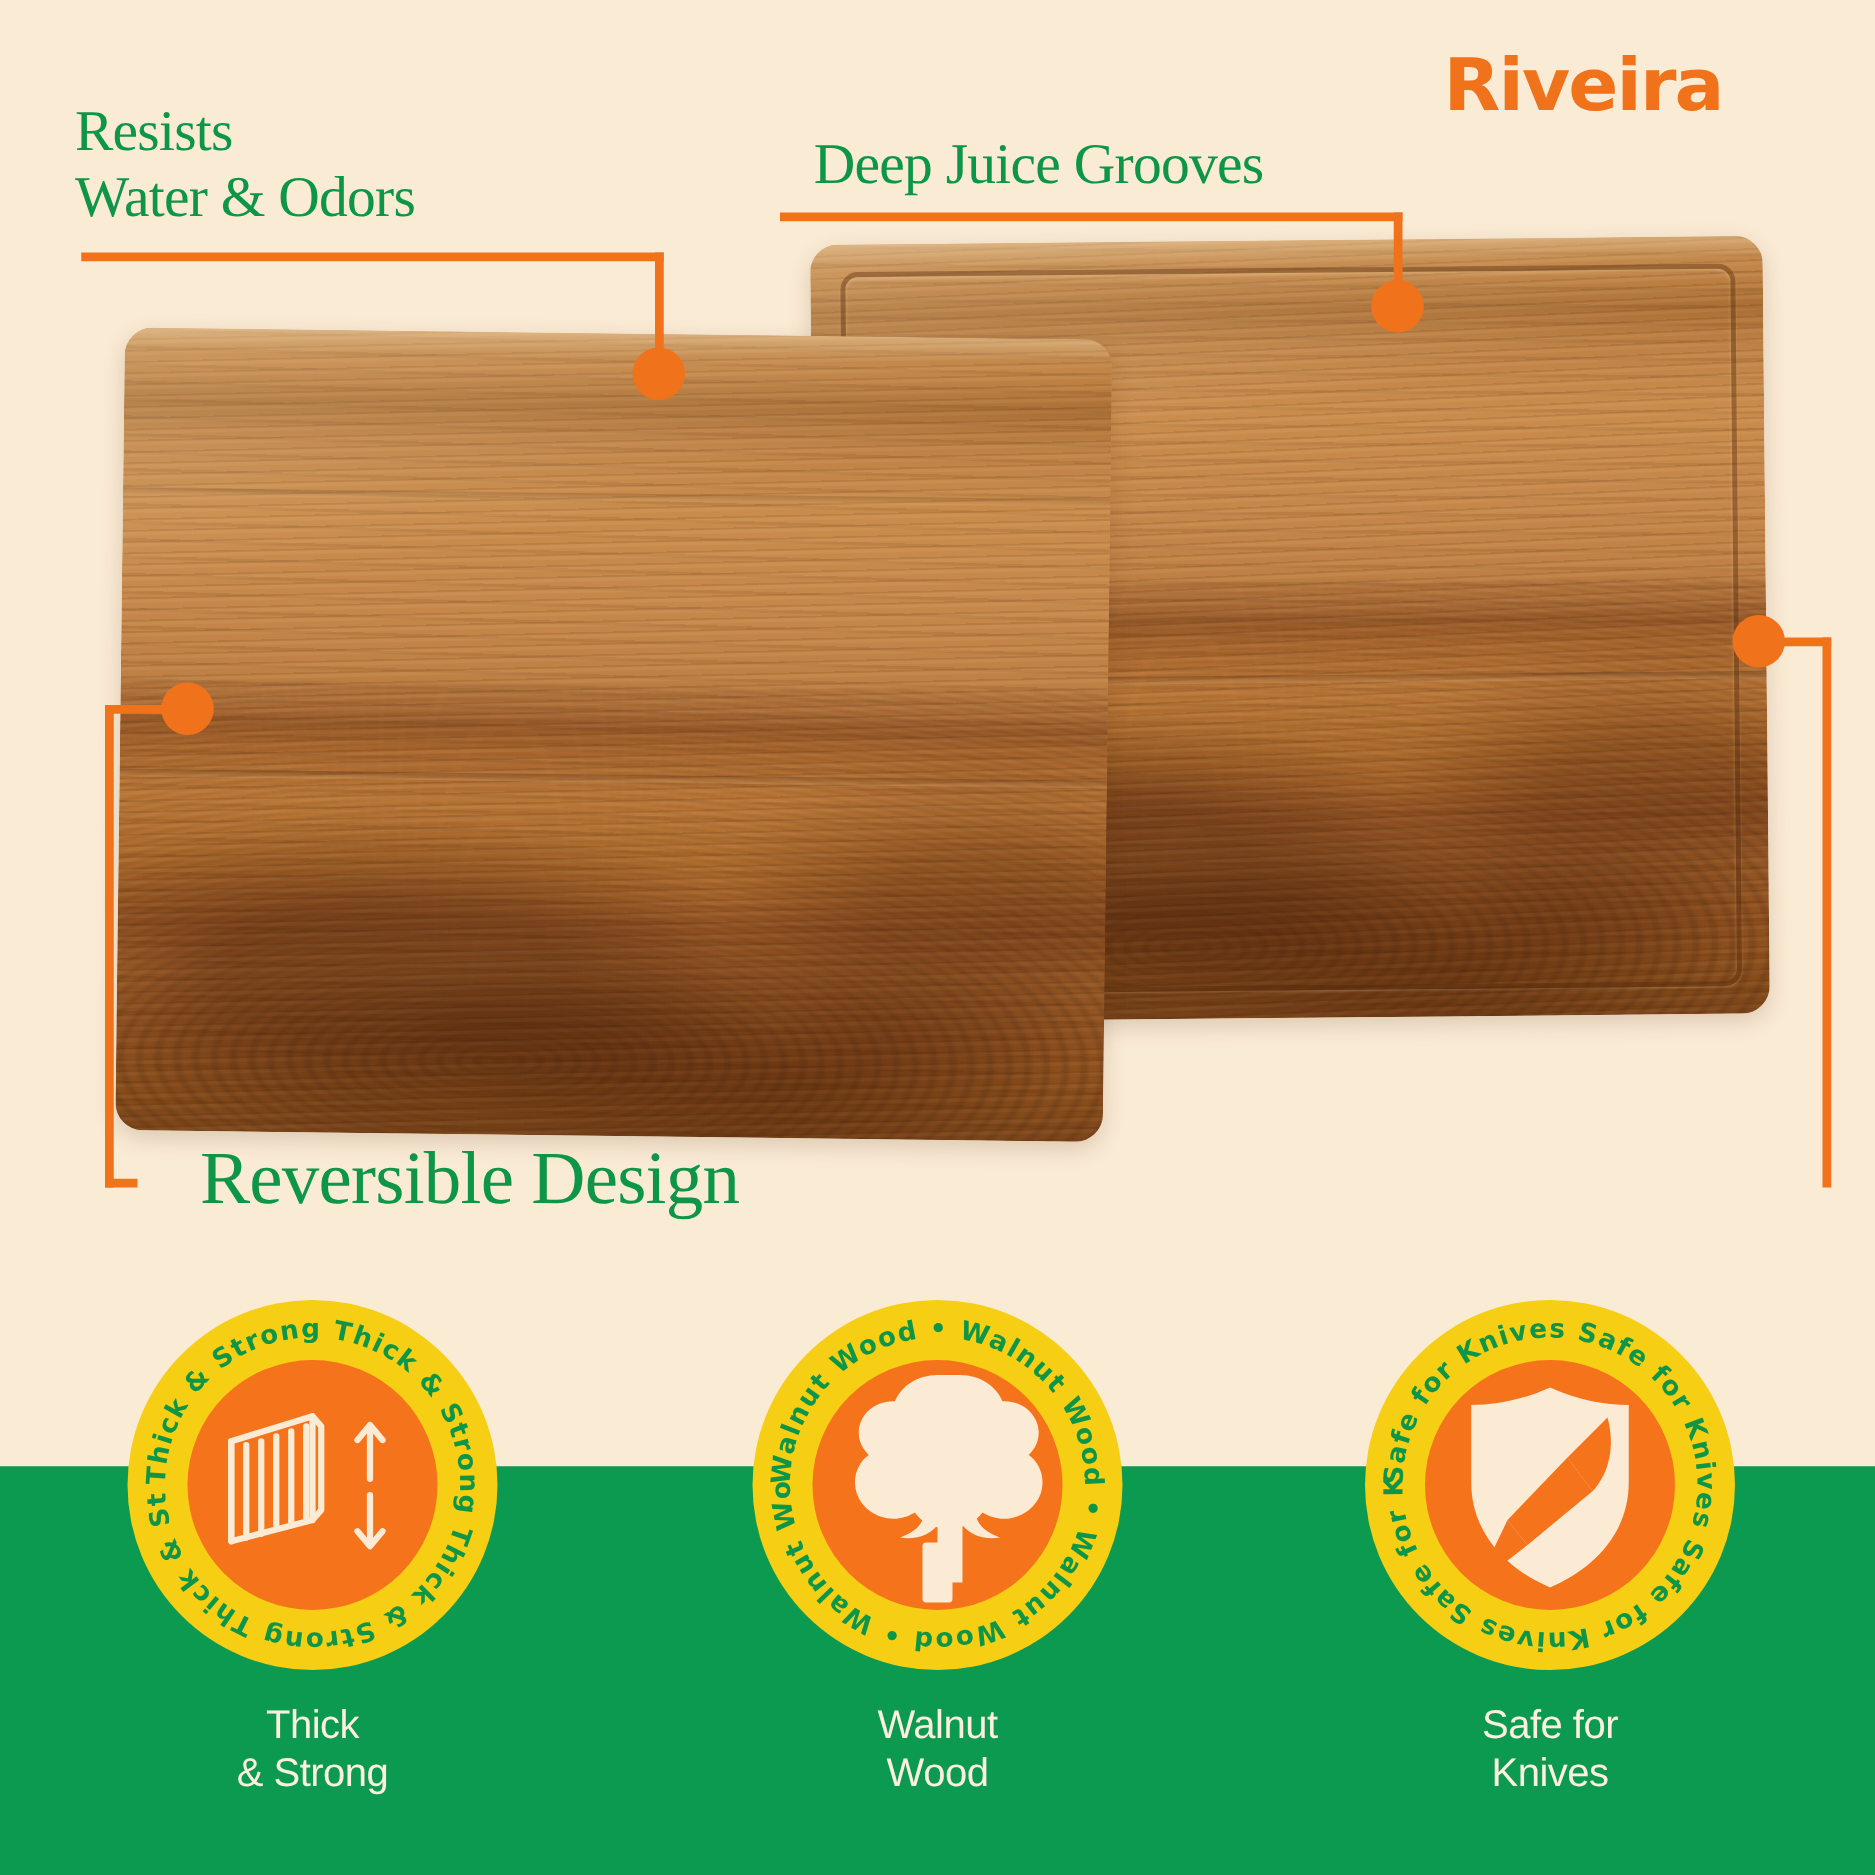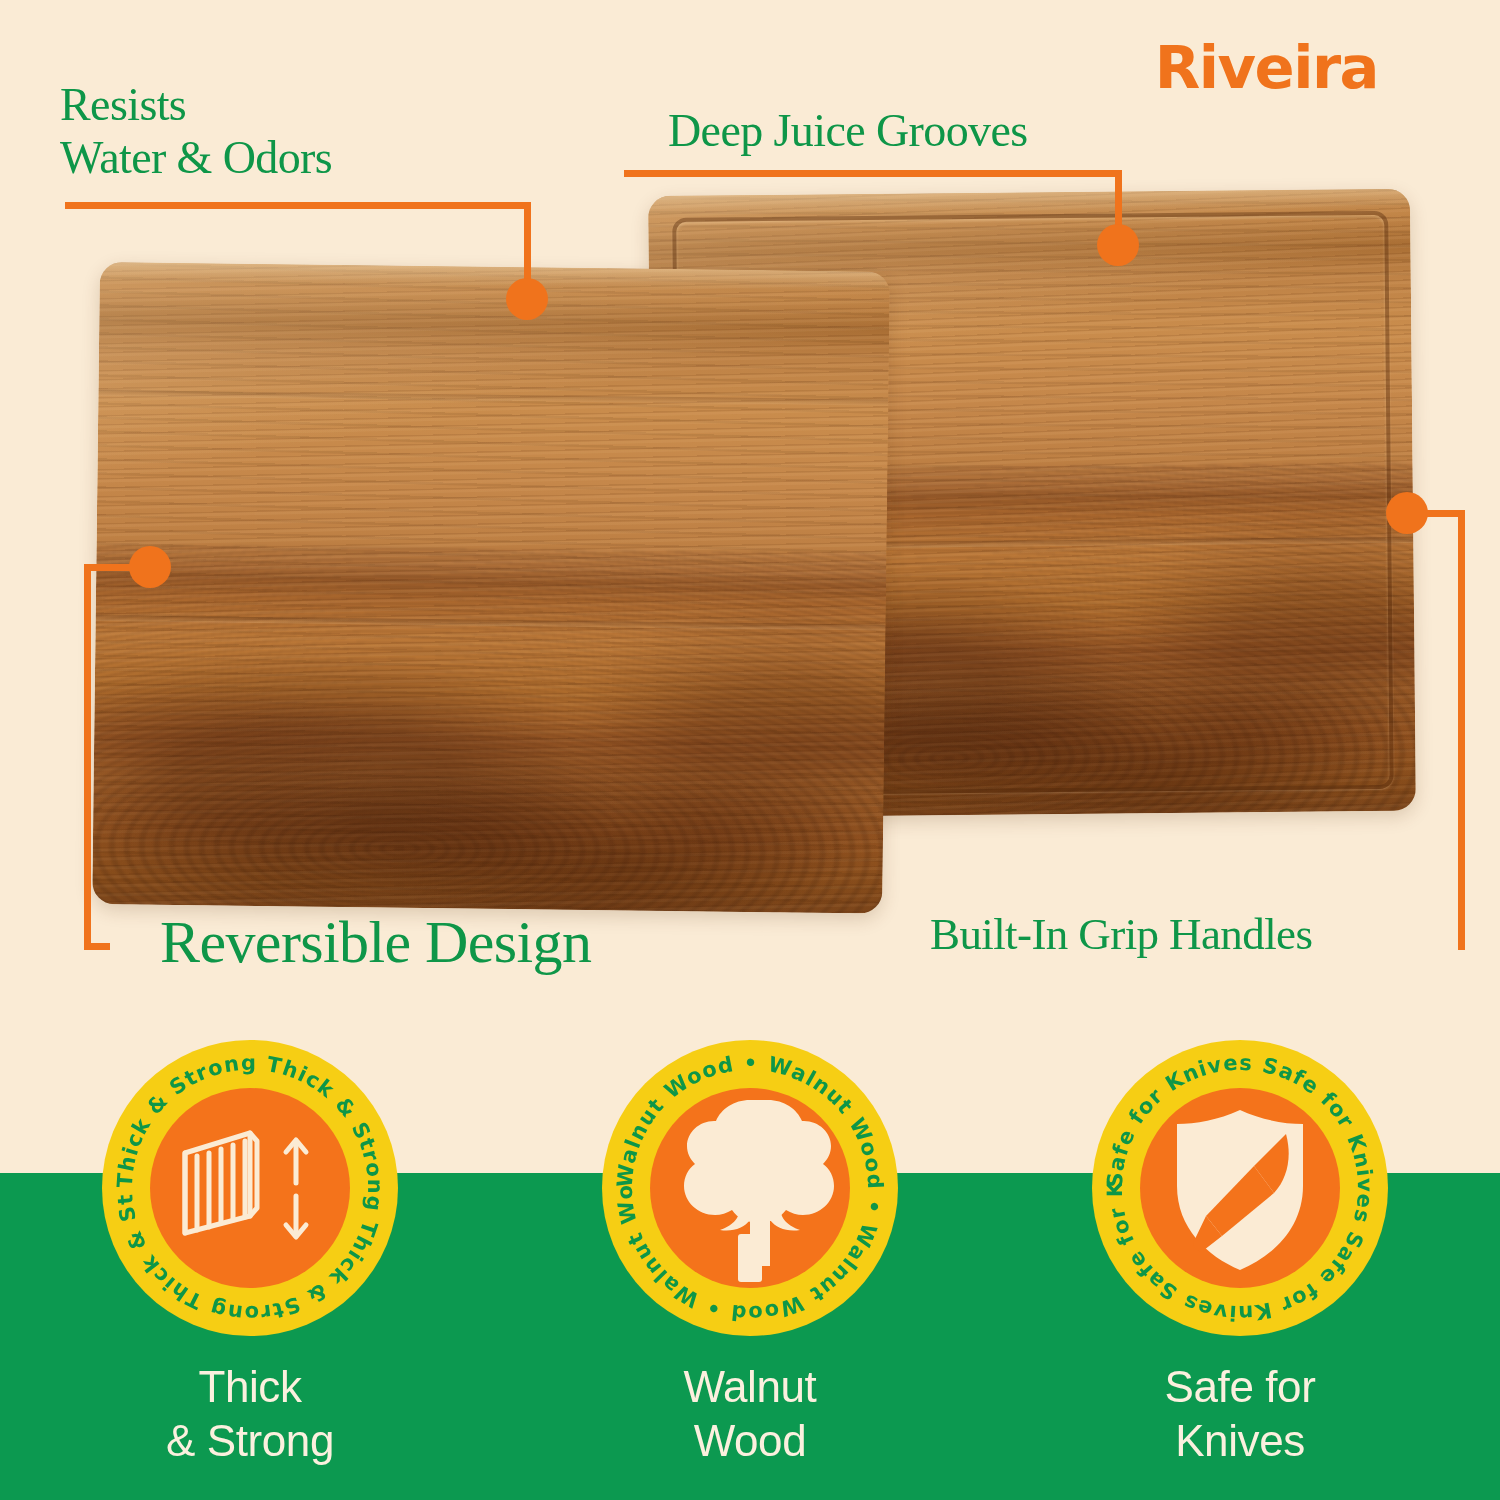--- a/index.html
+++ b/index.html
@@ -32,21 +32,21 @@
     position:absolute;
     color:#0E9648;
     font-size:46px;
     line-height:1.16;
     font-weight:500;
     letter-spacing:-0.6px;
     white-space:pre-line;
     font-family:Liberation Serif, serif;
   }
   .c-water{left:60px;top:78px;}
-  .c-grooves{left:668px;top:104px;text-align:right;}
+  .c-grooves{left:651px;top:104px;text-align:right;}
   .c-reversible{left:112px;top:908px;font-size:60px;margin-left:48px;}
   .c-handles{left:930px;top:908px;font-size:45px;}
 
   
   .ln{position:absolute;background:#F0731C;}
   .dot{position:absolute;background:#F0731C;border-radius:50%;}
 
   
   .w-h{left:65px;top:202px;width:466px;height:7px;}
   .w-v{left:524px;top:202px;width:7px;height:90px;}
@@ -169,21 +169,21 @@
   #col-1{left:70px;}
   #col-2{left:570px;}
   #col-3{left:1060px;}
 
   .seal{position:relative;width:300px;height:300px;margin:0 auto;}
   .seal svg{display:block;width:300px;height:300px;}
 
   .badge-caption{
     margin-top:22px;
     color:#FBF0DE;
-    font-size:44px;
+    font-size:32px;
     line-height:1.22;
     font-weight:500;
     letter-spacing:-0.4px;
     white-space:pre-line;
   }
 </style>
 </head>
 <body>
 
 <div class="stage">
@@ -225,21 +225,20 @@
 
   <div class="dot r-dot"></div>
   <div class="ln r-h1"></div>
   <div class="ln r-v"></div>
   <div class="ln r-h2"></div>
   <div class="callout c-reversible">Reversible Design</div>
 
   <div class="dot h-dot"></div>
   <div class="ln h-h1"></div>
   <div class="ln h-v"></div>
-  <div class="callout c-handles">Built-In Grip Handles</div>
 
   <div class="badges">
 
     <div class="badge-col" id="col-1">
       <div class="seal">
         <svg viewBox="0 0 300 300">
           <defs>
             <path id="ringpath1" d="M150,150 m-118,0 a118,118 0 1,1 236,0 a118,118 0 1,1 -236,0"></path>
           </defs>
           <circle cx="150" cy="150" r="148" fill="#F6CE14"></circle>

